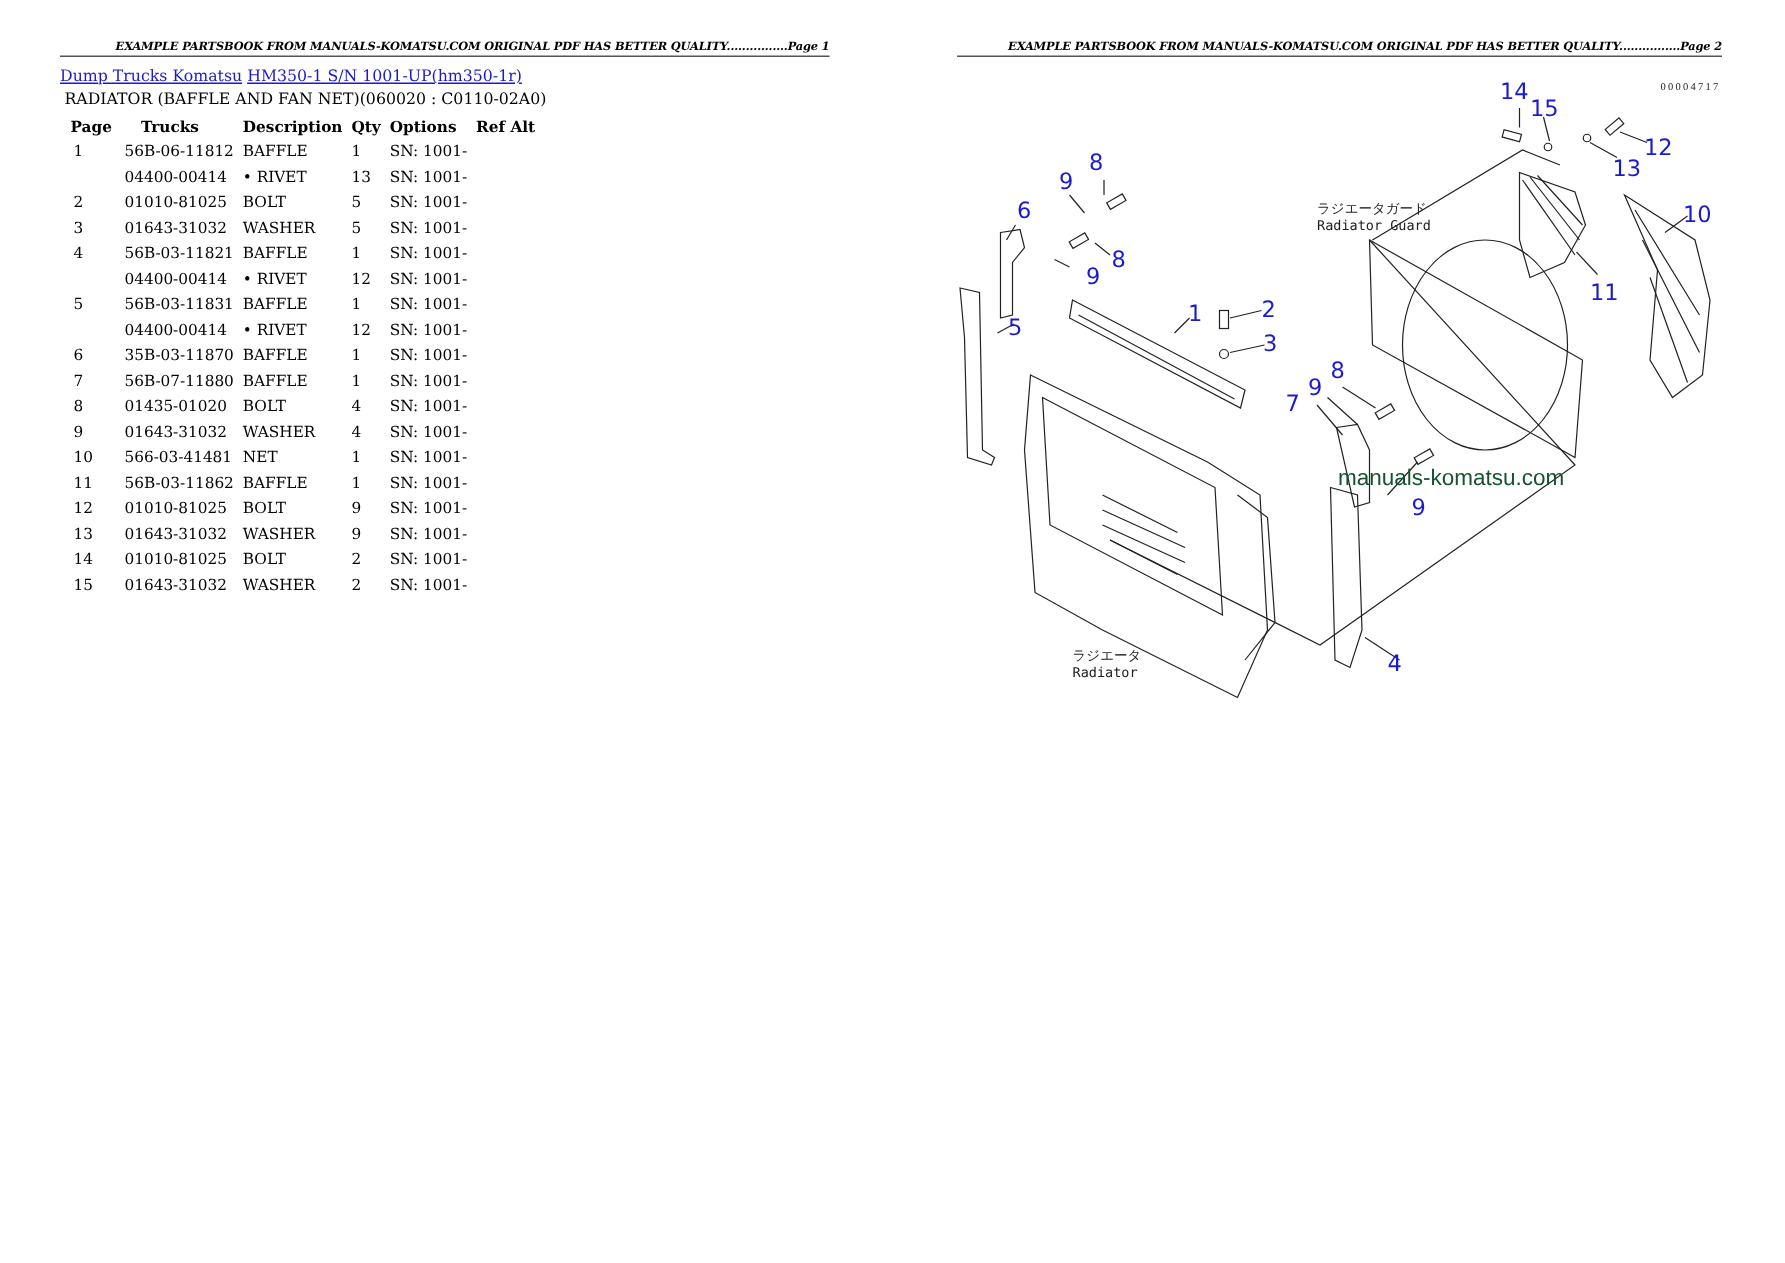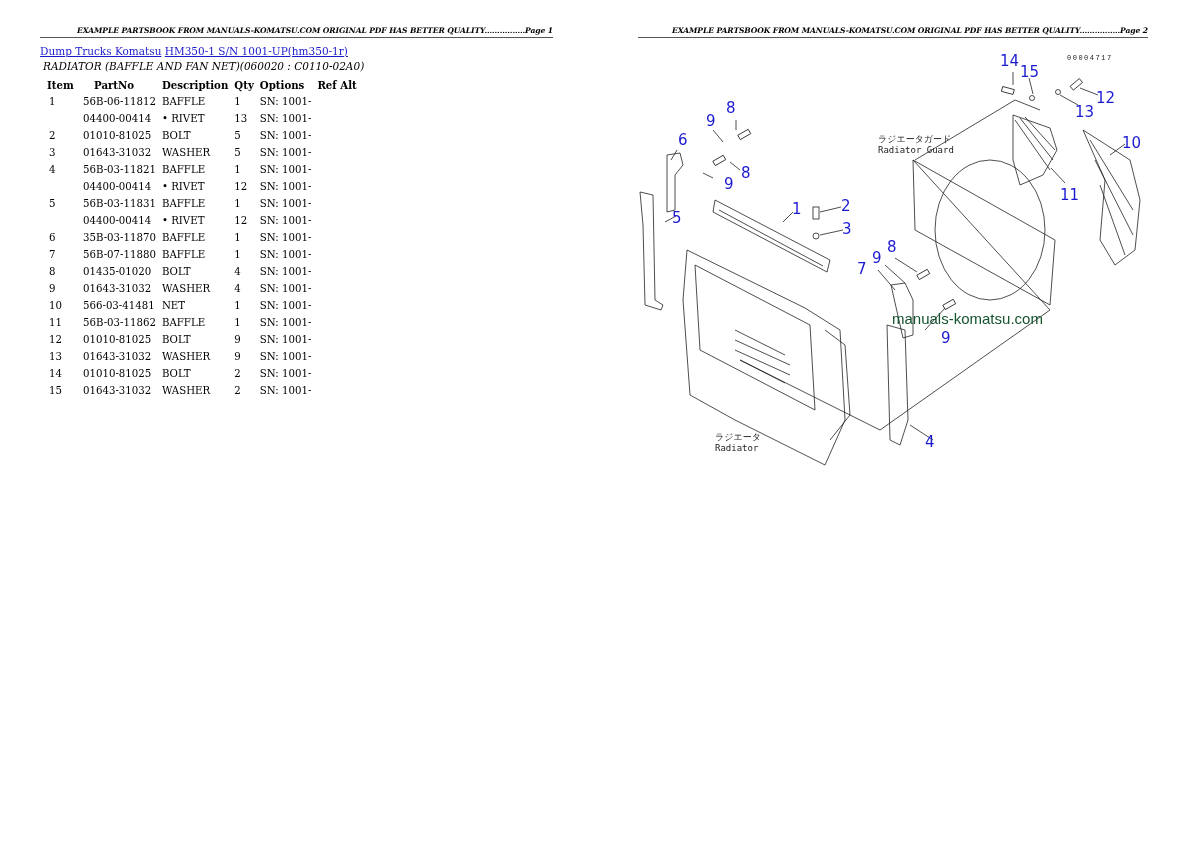--- a/index.html
+++ b/index.html
@@ -9,51 +9,51 @@
   .page.right { left:595px; }
   .header {
     position:absolute; top:26px; font-family:"DejaVu Serif", serif; font-style:italic; font-weight:bold;
     font-size:7.6px; letter-spacing:-0.1px; white-space:nowrap; text-align:right; padding-bottom:2px;
     border-bottom:1px solid #555;
   }
   .page.left .header { left:40px; width:513px; }
   .page.right .header { left:43px; width:510px; }
   .crumbs { position:absolute; left:40px; top:45px; font-size:10.5px; white-space:nowrap; }
   .crumbs a { color:#1a1acc; text-decoration:underline; cursor:pointer; }
-  .subtitle { position:absolute; left:43px; top:60px; font-size:10.5px; white-space:nowrap;font-style:italic; }
+  .subtitle { position:absolute; left:43px; top:60px; font-size:10.5px; white-space:nowrap; }
   table.parts { position:absolute; left:44px; top:77px; border-collapse:collapse; font-size:10.2px; }
   table.parts th { font-weight:bold; text-align:left; padding:0 3px 0 3px; height:16px; white-space:nowrap; }
   table.parts td { padding:0 3px; height:17px; white-space:nowrap; vertical-align:middle; }
   td.c-item { width:28px; padding-left:5px !important; }
   td.c-part { width:70px; }
   td.c-desc { width:62px; }
   td.c-qty { width:18px; }
   td.c-opt { width:50px; }
-  .docid { position:absolute; left:472px; top:54px; font-family:Liberation Mono, monospace; font-size:7px; letter-spacing:1.5px; color:#222; }
+  .docid { position:absolute; left:512px; top:54px; font-family:Liberation Serif, serif; font-size:7px; letter-spacing:1.5px; color:#222; }
   .diagram { position:absolute; left:0; top:0; width:595px; height:842px; }
   .callout { font-family:"DejaVu Sans", sans-serif; font-size:15px; fill:#1a1ad0; }
   .jp { font-family:"DejaVu Sans Mono", monospace; font-size:9px; fill:#222; }
   .wm { position:absolute; left:297px; top:310px; font-family:"Liberation Sans", sans-serif; font-size:15px; color:#14532d; white-space:nowrap; }
 </style>
 </head>
 <body>
 
 <div class="page left">
   <div class="header">EXAMPLE PARTSBOOK FROM MANUALS-KOMATSU.COM ORIGINAL PDF HAS BETTER QUALITY................Page 1</div>
   <div class="crumbs">
     <a>Dump Trucks Komatsu</a>
     <a>HM350-1 S/N 1001-UP(hm350-1r)</a>
   </div>
   <div class="subtitle">RADIATOR (BAFFLE AND FAN NET)(060020 : C0110-02A0)</div>
 
   <table class="parts">
     <thead>
       <tr>
-        <th>Item</th>
-        <th style="padding-left:14px">PartNo</th>
+        <th>Page</th>
+        <th style="padding-left:14px">Trucks</th>
         <th>Description</th>
         <th>Qty</th>
         <th>Options</th>
         <th>Ref Alt</th>
       </tr>
     </thead>
     <tbody id="rows">
         <tr>
           <td class="c-item">1</td>
           <td class="c-part">56B-06-11812</td>

